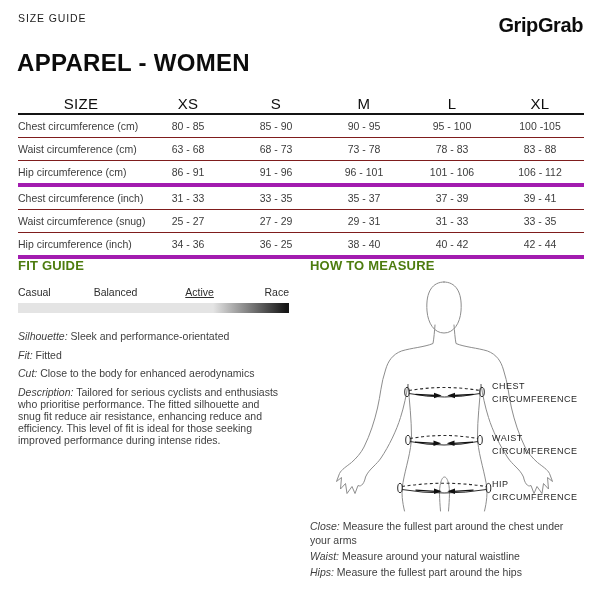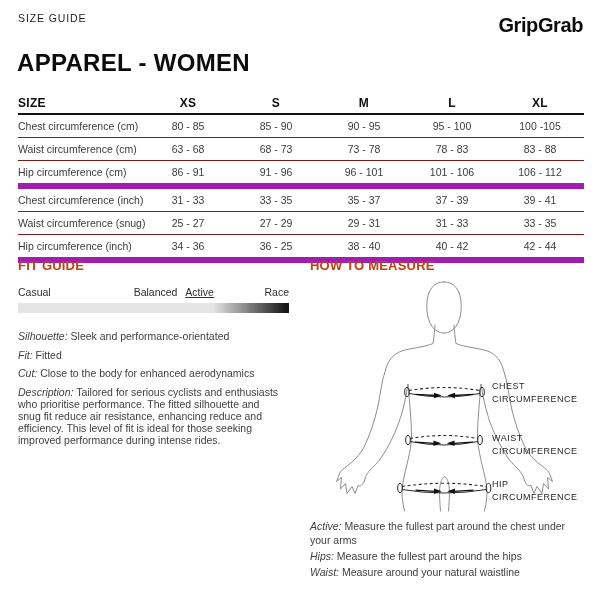--- a/index.html
+++ b/index.html
@@ -9,32 +9,32 @@
   }
   .eyebrow { position:absolute; left:18px; top:12px; font-size:10.5px; letter-spacing:0.9px; color:#1c1c1c; }
   .brand   { position:absolute; right:17px; top:14px; font-size:20px; font-weight:bold; letter-spacing:-0.4px; color:#0c0c0c; }
   .title   { position:absolute; left:17px; top:49px; font-size:24px; font-weight:bold; letter-spacing:0.3px; color:#0c0c0c; }
 
   
   .size-table { position:absolute; left:18px; top:93px; width:566px; }
   .t-row { display:grid; grid-template-columns:126px repeat(5, 88px); align-items:center;
            height:22px; border-bottom:1px solid #7f1d1d; }
   .t-row.t-head { height:20px; border-bottom:2px solid #141414; }
-  .t-row.section-end { border-bottom:6px solid #a21caf; }
+  .t-row.section-end { border-bottom:4px solid #a21caf; }
   .t-cell { font-size:10.5px; color:#3c3c3c; text-align:center; white-space:nowrap; }
   .t-cell.lbl { text-align:left; }
-  .t-head .t-cell { font-size:12px; font-weight:bold; color:#0e0e0e; letter-spacing:0.3px; }
+  .t-head .t-cell { font-size:15px; font-weight:normal; color:#0e0e0e; letter-spacing:0.3px;text-align:center; }
 
   
   .fit-guide { position:absolute; left:18px; top:258px; width:271px; height:200px; }
-  .section-title { font-size:13px; font-weight:bold; color:#c2410c; letter-spacing:0.2px; }
+  .section-title { font-size:13px; font-weight:bold; color:#4d7c0f; letter-spacing:0.2px; }
   .fit-scale { position:absolute; left:0; top:28px; width:271px; height:30px; }
   .scale-label { position:absolute; top:0; font-size:10.5px; color:#2d2d2d; white-space:nowrap; }
   .scale-label.l0 { left:0; }
-  .scale-label.l1 { left:36%; transform:translateX(-50%);margin-left:40px; }
+  .scale-label.l1 { left:36%; transform:translateX(-50%); }
   .scale-label.l2 { left:67%; transform:translateX(-50%);text-decoration:underline; }
   .scale-label.l3 { right:0; }
   .scale-bar { position:absolute; left:0; top:17px; width:271px; height:10px; background:#e4e4e4; }
   .fit-attrs { position:absolute; left:0; top:72px; width:263px; }
   .fit-attrs p { margin:0 0 6.5px 0; font-size:10.5px; line-height:12px; color:#3f3f3f; }
   .term { font-style:italic; }
 
   
   .htm { position:absolute; left:310px; top:258px; width:274px; height:342px; }
   .figure-wrap { position:absolute; left:0; top:20px; width:272px; height:242px; }
@@ -187,19 +187,19 @@
         <text class="diag-label" x="182" y="111">CHEST</text>
         <text class="diag-label" x="182" y="124">CIRCUMFERENCE</text>
         <text class="diag-label" x="182" y="163">WAIST</text>
         <text class="diag-label" x="182" y="176">CIRCUMFERENCE</text>
         <text class="diag-label" x="182" y="209">HIP</text>
         <text class="diag-label" x="182" y="222">CIRCUMFERENCE</text>
       </svg>
     </div>
 
     <div class="measure-notes">
-      <p><span class="term">Active:</span> <span>Measure the fullest part around the chest under your arms</span></p>
+      <p><span class="term">Close:</span> <span>Measure the fullest part around the chest under your arms</span></p>
+      <p><span class="term">Waist:</span> <span>Measure around your natural waistline</span></p>
       <p><span class="term">Hips:</span> <span>Measure the fullest part around the hips</span></p>
-      <p><span class="term">Waist:</span> <span>Measure around your natural waistline</span></p>
     </div>
   </div>
 
 </div>
 
 </body></html>

